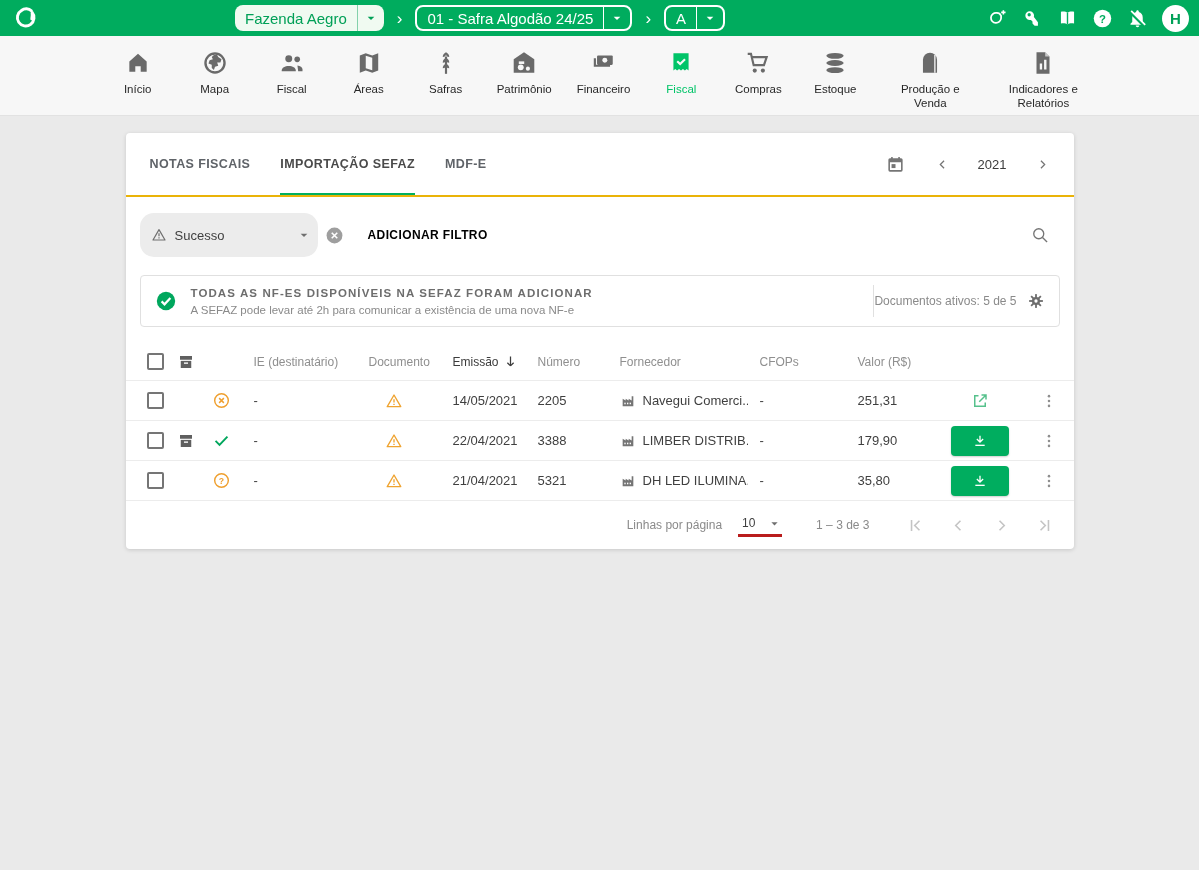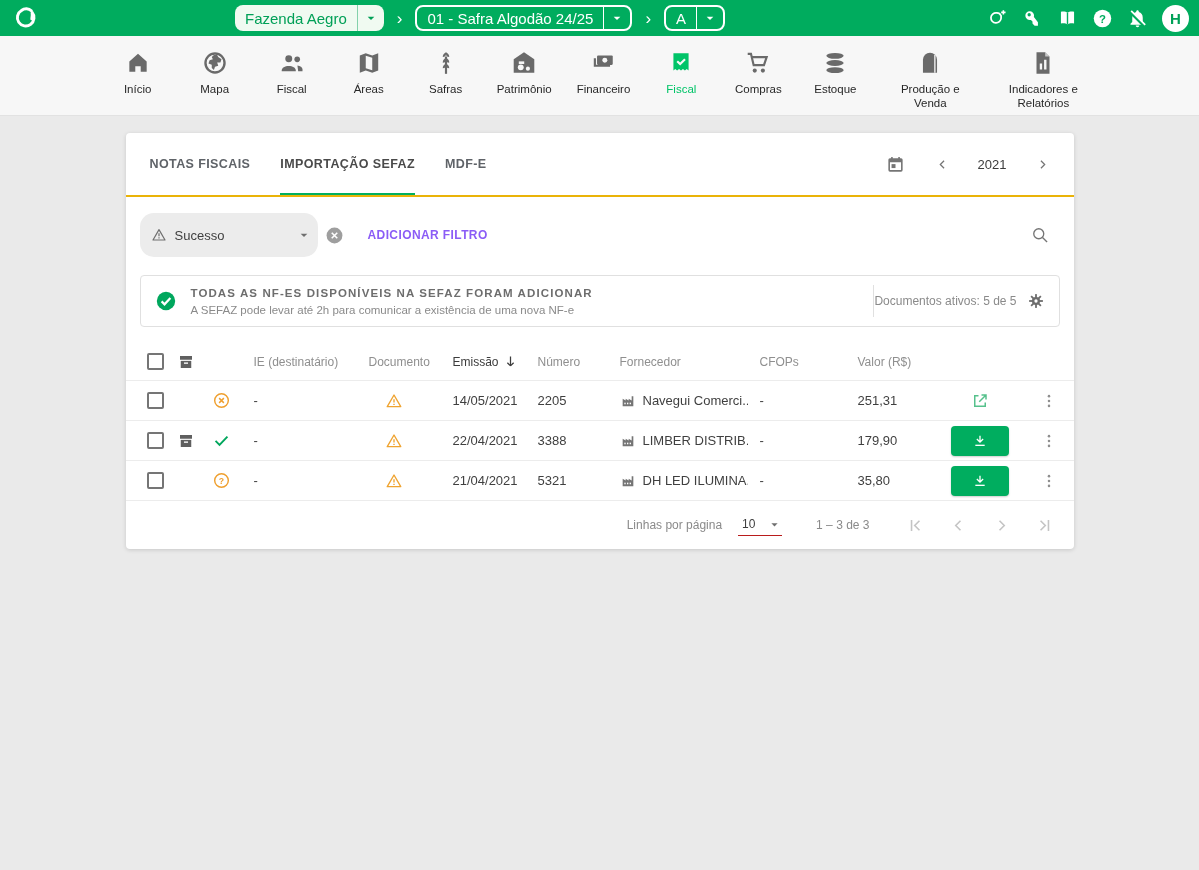--- a/index.html
+++ b/index.html
@@ -44,21 +44,21 @@
   .ico-cal{width:19px;height:19px;margin-right:30px}
   .ico-chev{width:15px;height:15px}
   .year{font-size:13px;color:#3c3c3c;margin:0 28px}
 
   .filter-row{display:flex;align-items:center;padding:16px 24px 10px 14px}
   .chip{display:flex;align-items:center;height:44px;background:#ececec;border-radius:14px;padding:0 6px 0 11px;width:178px;cursor:pointer}
   .chip .i.warn-g{width:16px;height:16px;color:#6f6f6f;margin-right:8px}
   .chip .chip-lbl{font-size:13px;color:#3f3f3f;flex:1}
   .chip .i.caret-g{width:16px;height:16px;color:#6f6f6f}
   .chip-x{width:19px;height:19px;margin-left:7px;color:#9e9e9e;cursor:pointer}
-  .add-filter{margin-left:24px;font-size:12px;font-weight:bold;letter-spacing:.4px;color:#8b5cf6;cursor:pointer}
+  .add-filter{margin-left:24px;font-size:12px;font-weight:bold;letter-spacing:.4px;color:#000000;cursor:pointer}
   .ico-search{width:20px;height:20px;color:#757575;margin-left:auto;cursor:pointer}
 
   .banner{margin:8px 14px 16px;border:1px solid #e0e0e0;border-radius:4px;display:flex;align-items:center;padding:9px 14px}
   .banner .ok{width:22px;height:22px;color:#00a75d;margin-right:14px;flex:none}
   .banner .t1{font-size:11.5px;font-weight:bold;letter-spacing:1.1px;color:#6d6d6d}
   .banner .t2{font-size:11.5px;color:#8a8a8a;margin-top:5px}
   .banner-right{margin-left:auto;display:flex;align-items:center;border-left:1px solid #e0e0e0;height:32px}
   .banner-right .txt{font-size:12px;color:#8a8a8a;margin-right:10px}
   .banner-right .i{width:18px;height:18px;color:#6d6d6d;cursor:pointer}
 
@@ -81,21 +81,21 @@
   .c-doc .i{width:18px;height:18px;color:#efa32f;margin-left:28px}
   .c-forn .i{width:16px;height:16px;color:#757575;margin-right:7px;flex:none}
   .c-forn span{white-space:nowrap;overflow:hidden}
   .c-action{justify-content:center}
   .dl-btn{width:58px;height:30px;background:#00ad5f;border:none;border-radius:4px;display:flex;align-items:center;justify-content:center;color:#fff;cursor:pointer;box-shadow:0 1px 2px rgba(0,0,0,.2)}
   .dl-btn .i{width:16px;height:16px}
   .launch{width:18px;height:18px;color:#56c18c;cursor:pointer}
   .kebab{width:18px;height:18px;color:#8f8f8f;cursor:pointer}
 
   .pagination{height:48px;display:flex;align-items:center;justify-content:flex-end;padding-right:20px;font-size:12px;color:#8a8a8a}
-  .rpp{display:flex;align-items:center;margin-left:16px;border-bottom:1px solid #b91c1c;padding:2px 0 3px 4px;width:44px;justify-content:space-between;cursor:pointer}
+  .rpp{display:flex;align-items:center;margin-left:16px;border-bottom:3px solid #b91c1c;padding:2px 0 3px 4px;width:44px;justify-content:space-between;cursor:pointer}
   .rpp .val{font-size:12px;color:#3f3f3f}
   .rpp .i{width:15px;height:15px;color:#6f6f6f}
   .range{margin:0 0 0 34px}
   .pager{display:flex;align-items:center;gap:24px;margin-left:36px;color:#c4c4c4}
   .pager .i{width:19px;height:19px;cursor:pointer}
 </style>
 </head>
 <body>
 
 <header class="topbar">

